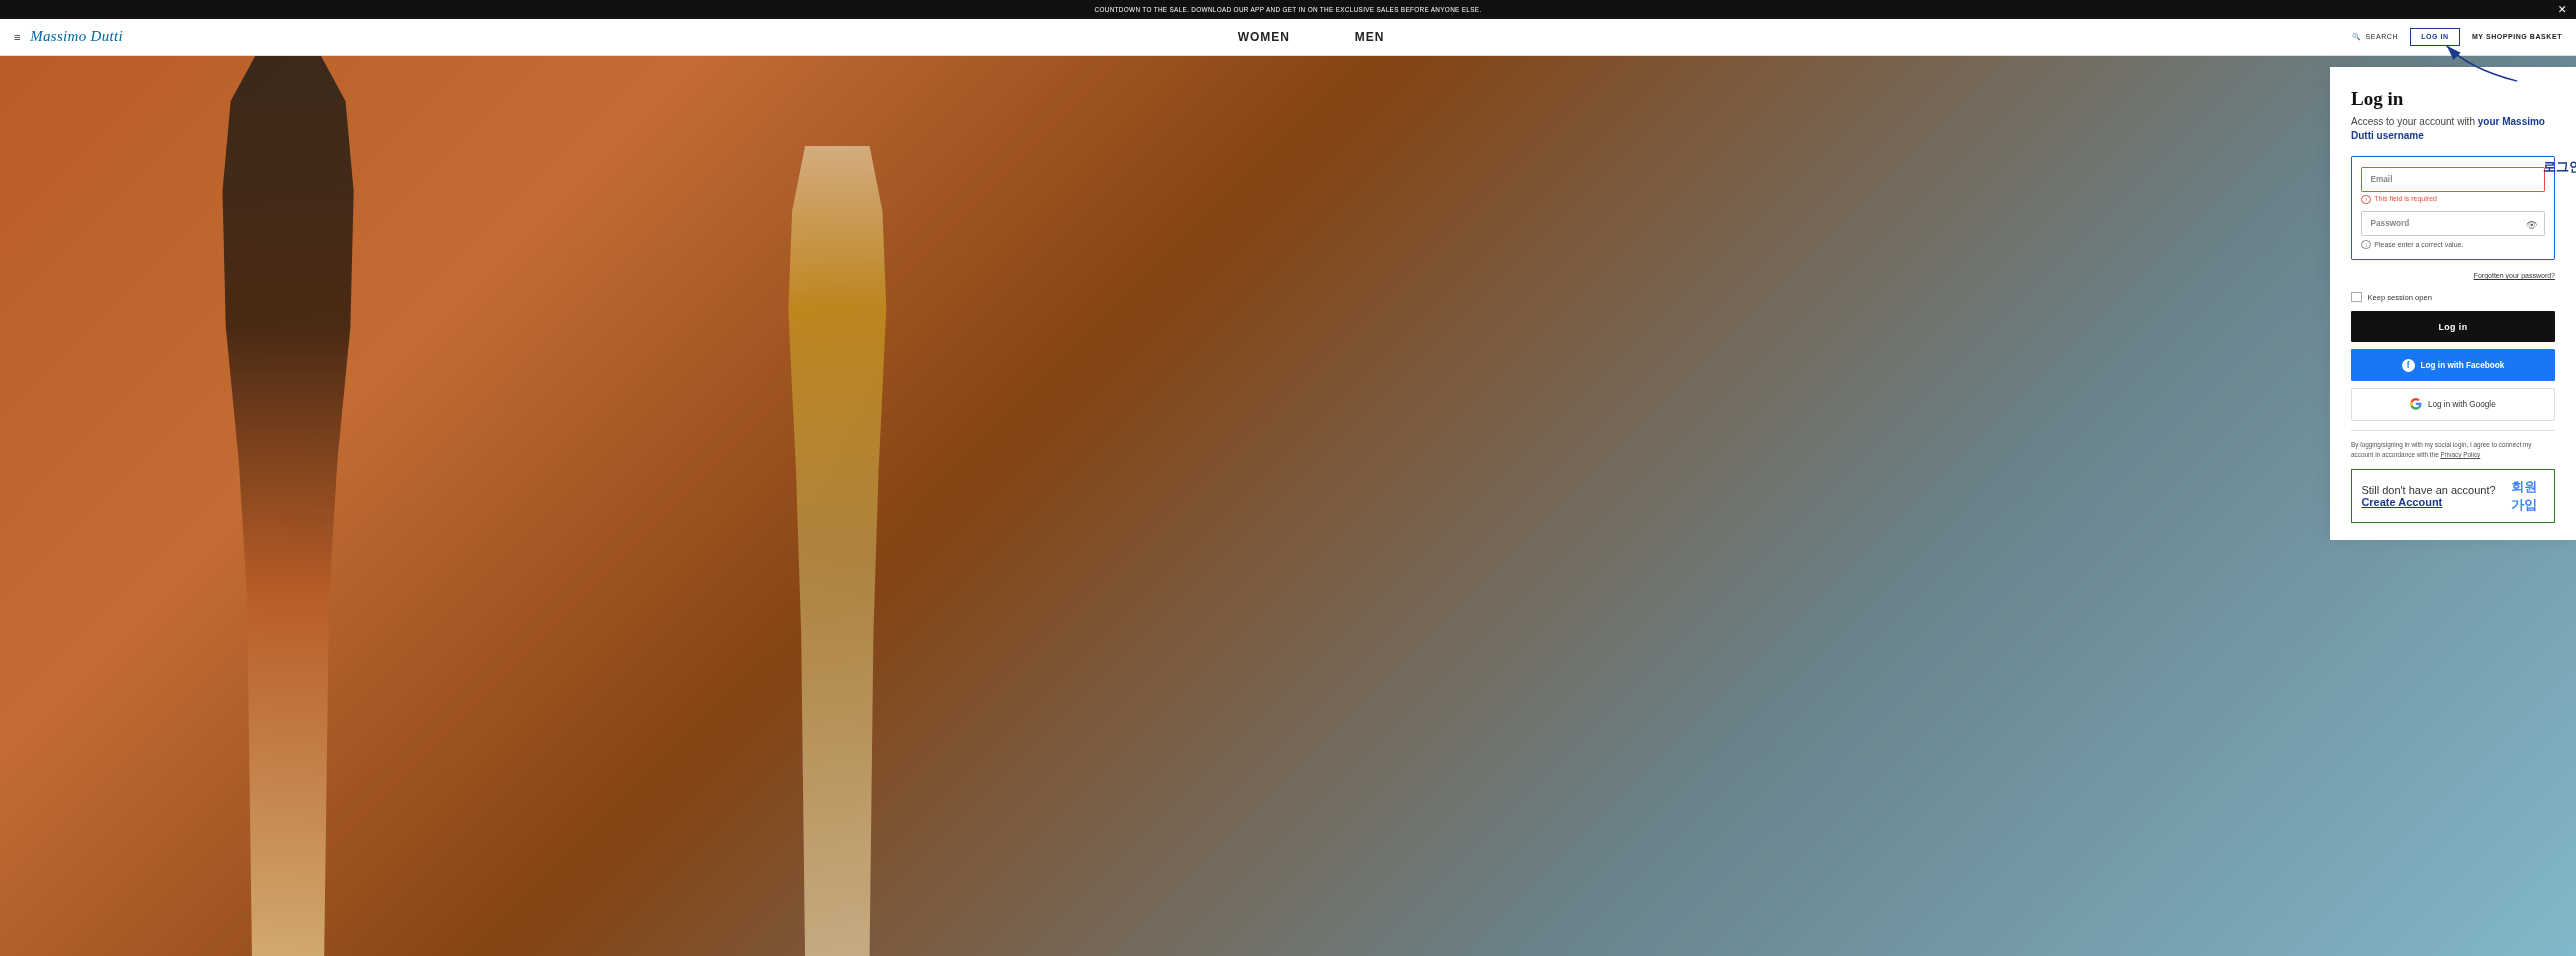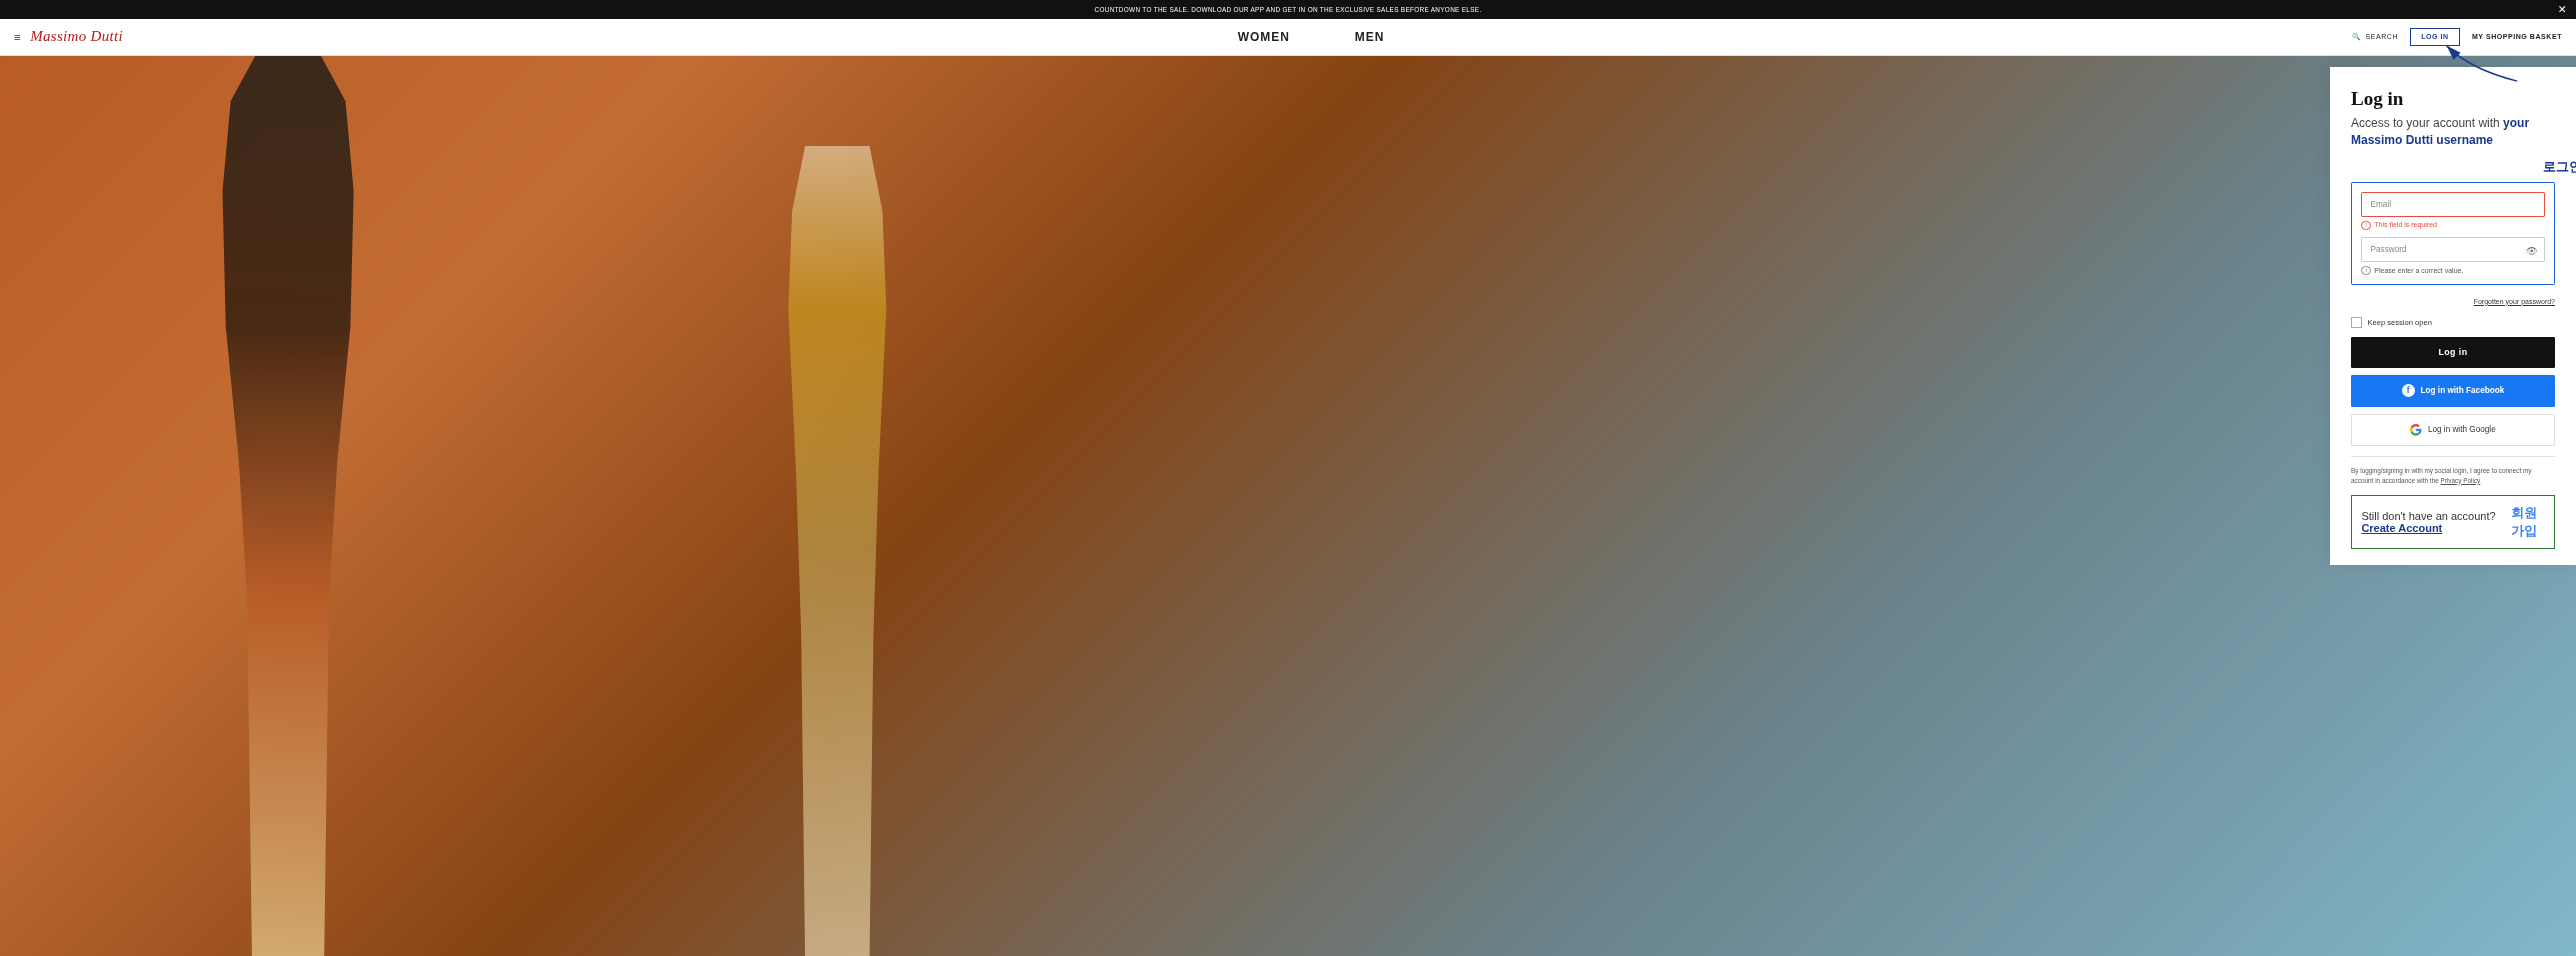--- a/index.html
+++ b/index.html
@@ -53,21 +53,21 @@
     }
     .hamburger-icon {
       font-size: 11.7px;
       cursor: pointer;
       color: #222;
     }
     .logo {
       font-family: 'Georgia', serif;
       font-size: 15px;
       font-style: italic;
-      color: #b91c1c;
+      color: #0369a1;
       letter-spacing: 0.02em;
       font-weight: 400;
     }
     .header-nav {
       display: flex;
       gap: 19px;
       position: absolute;
       left: 50%;
       transform: translateX(-50%);
     }
@@ -175,23 +175,23 @@
     }
 
     .login-title {
       font-size: 19px;
       font-weight: 700;
       color: #111;
       margin-bottom: 4.7px;
       font-family: Georgia, serif;
     }
     .login-subtitle {
-      font-size: 12px;
+      font-size: 10px;
       color: #444;
-      margin-bottom: 33px;
+      margin-bottom: 13px;
       line-height: 1.4;
     }
     .login-subtitle span {
       color: #1a3a8f;
       font-weight: 600;
     }
 
     
     .form-container {
       border: 1.2px solid #1a5fe0;
@@ -209,20 +209,21 @@
 
     .input-field {
       width: 100%;
       border: 0.6px solid #e74c3c;
       padding: 7px 8.2px;
       font-size: 8.2px;
       color: #444;
       outline: none;
       border-radius: 1.2px;
       background: #fff;
+      font-weight: bold;
     }
     .input-field::placeholder {
       color: #888;
     }
     .input-field.password-field {
       border-color: #ccc;
     }
 
     .error-msg {
       display: flex;

